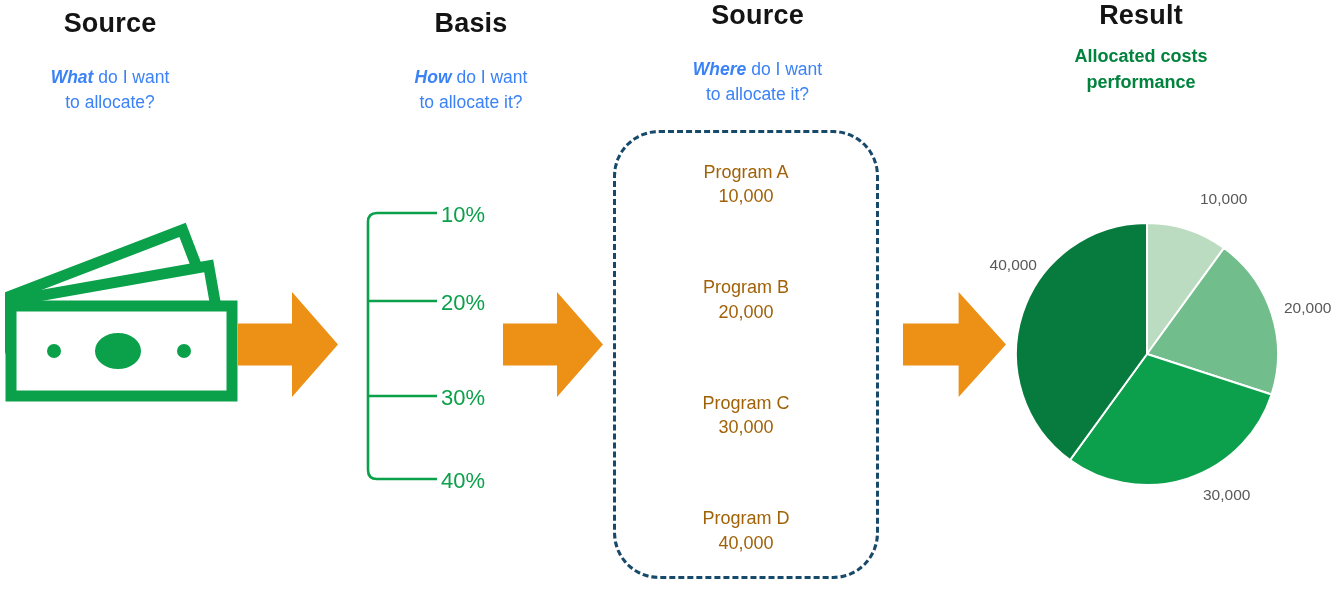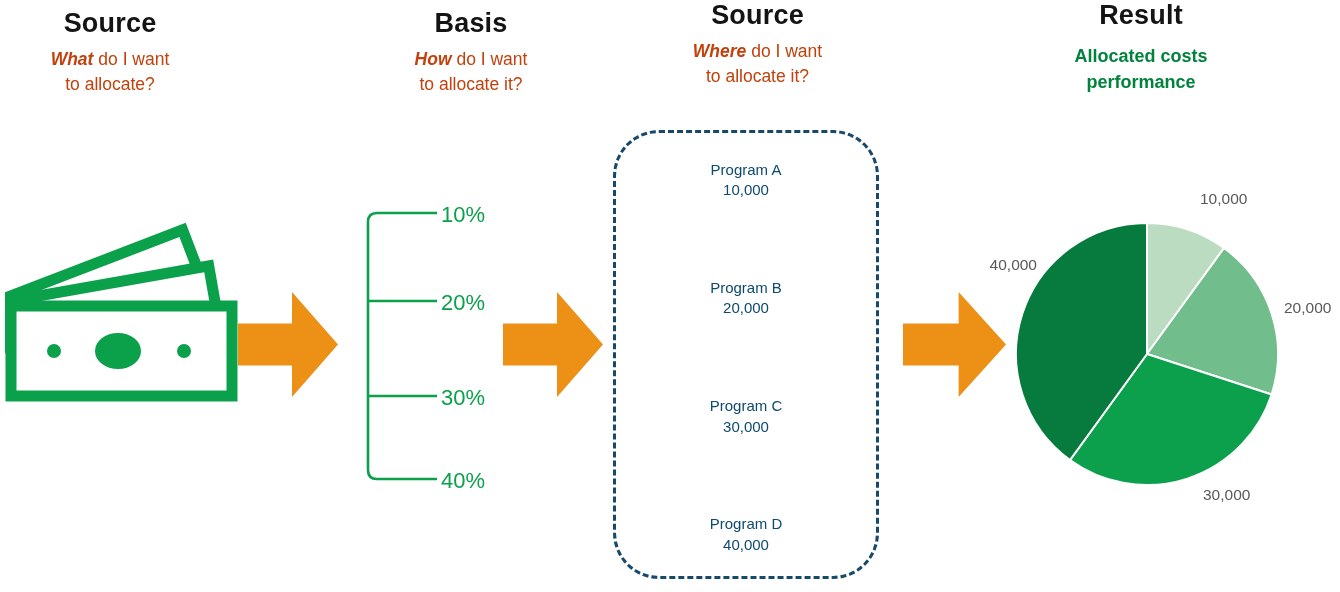--- a/index.html
+++ b/index.html
@@ -1,40 +1,40 @@
 <!DOCTYPE html>
 <html style="--green: #0BA04A; --dark-green: #00833C; --orange: #EC9016; --navy: #17496B; --label-gray: #595959;"><head>
 <meta charset="utf-8">
 <style>
   html,body{margin:0;padding:0;background:#ffffff;font-family:"Liberation Sans",sans-serif;}
   .canvas{position:relative;width:1340px;height:592px;background:#ffffff;overflow:hidden;color:#151515;border-radius:28px;}
   .col{position:absolute;text-align:center;}
   .col h2{margin:0;font-size:27px;font-weight:800;color:#141414;letter-spacing:.2px;}
-  .sub{margin:8px 0 0;font-size:17.5px;line-height:1.45;color:#c2410c;}
+  .sub{margin:26px 0 0;font-size:17.5px;line-height:1.45;color:#3b82f6;}
   .sub .line{display:block;}
   .qw{font-weight:800;font-style:italic;}
   .result-sub{margin:13px 0 0;font-size:18px;line-height:1.42;font-weight:800;color:var(--dark-green);}
   .result-sub .line{display:block;}
 
   .arrow{position:absolute;background:var(--orange);
     clip-path:polygon(0 30%,54% 30%,54% 0,100% 50%,54% 100%,54% 70%,0 70%);}
 
   .money-svg{position:absolute;left:5px;top:222px;width:235px;height:182px;}
   .bill{fill:#ffffff;stroke:var(--green);stroke-width:11;}
   .bill-ink{fill:var(--green);}
 
   .bracket-svg{position:absolute;left:360px;top:200px;width:95px;height:296px;}
   .bracket-path{fill:none;stroke:var(--green);stroke-width:2.6;}
   .pct{position:absolute;left:441px;color:var(--green);font-size:22px;font-weight:500;}
 
   .target-box{position:absolute;left:613px;top:130px;width:266px;height:449px;
     border:3px dashed var(--navy);border-radius:46px;box-sizing:border-box;
     display:flex;flex-direction:column;justify-content:space-between;
     padding:27px 0 21px;text-align:center;}
-  .program{font-size:15px;line-height:1.35;color:#0c4a6e;}
+  .program{font-size:18px;line-height:1.35;color:#a16207;}
 
   .pie-svg{position:absolute;left:1014px;top:221px;width:266px;height:266px;}
   .pie-label{position:absolute;color:var(--label-gray);font-size:15.5px;}
 </style>
 </head>
 <body>
 
 <div class="canvas">
 
   <div class="col" style="left:15px;top:8px;width:190px;">

